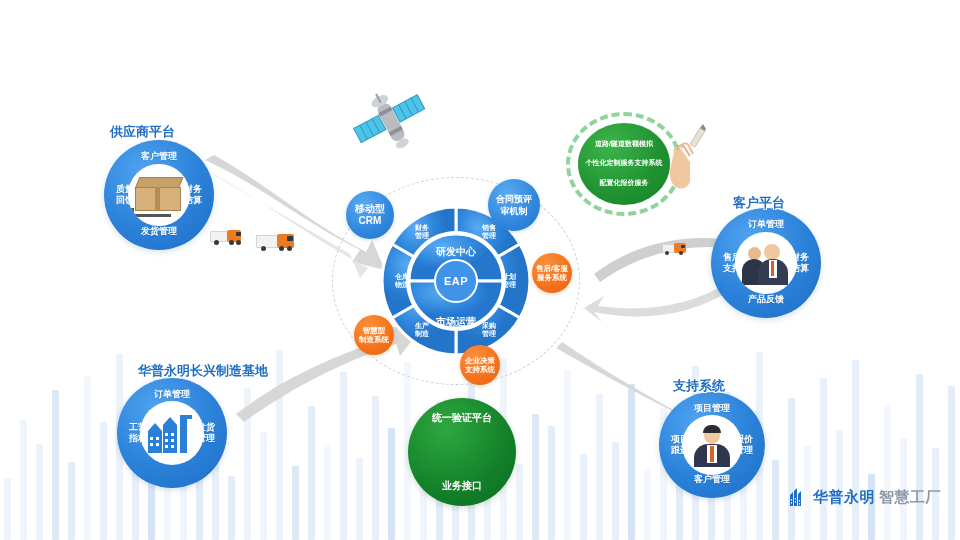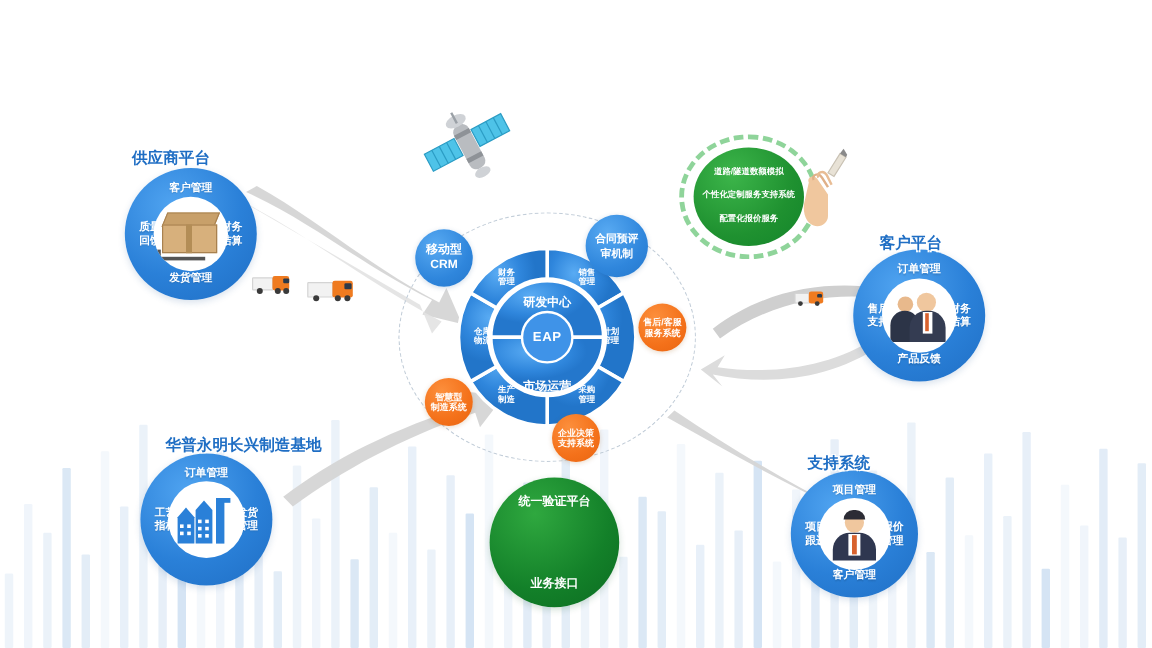--- a/index.html
+++ b/index.html
@@ -567,14 +567,31 @@
       </div>
     </div>
   </div>
 
   <div id="datacenter">
     <div class="ring"></div>
     <div class="lab" style="top:13px;">统一验证平台</div>
     <div class="lab" style="bottom:13px;">业务接口</div>
   </div>
 
+  <div id="footer-logo">
+    <svg class="mark" viewBox="0 0 20 20">
+      <path d="M1,19 L1,8 L4,5 L4,19 Z" fill="#1f6ec4"></path>
+      <path d="M5,19 L5,4 L8,1 L8,19 Z" fill="#1f6ec4"></path>
+      <path d="M9,19 L9,7 L12,4 L12,19 Z" fill="#1f6ec4"></path>
+      <g fill="#ffffff">
+        <rect x="2" y="12" width="1" height="1.6"></rect>
+          <rect x="6" y="11" width="1" height="1.6"></rect>
+        <rect x="10" y="13" width="1" height="1.6"></rect>
+          <rect x="2" y="15" width="1" height="1.6"></rect>
+        <rect x="6" y="14" width="1" height="1.6"></rect>
+          <rect x="10" y="16" width="1" height="1.6"></rect>
+      </g>
+    </svg>
+    <span class="cn">华普永明</span>
+    <span class="cn2">智慧工厂</span>
+  </div>
 
 </div>
 
 </body></html>

